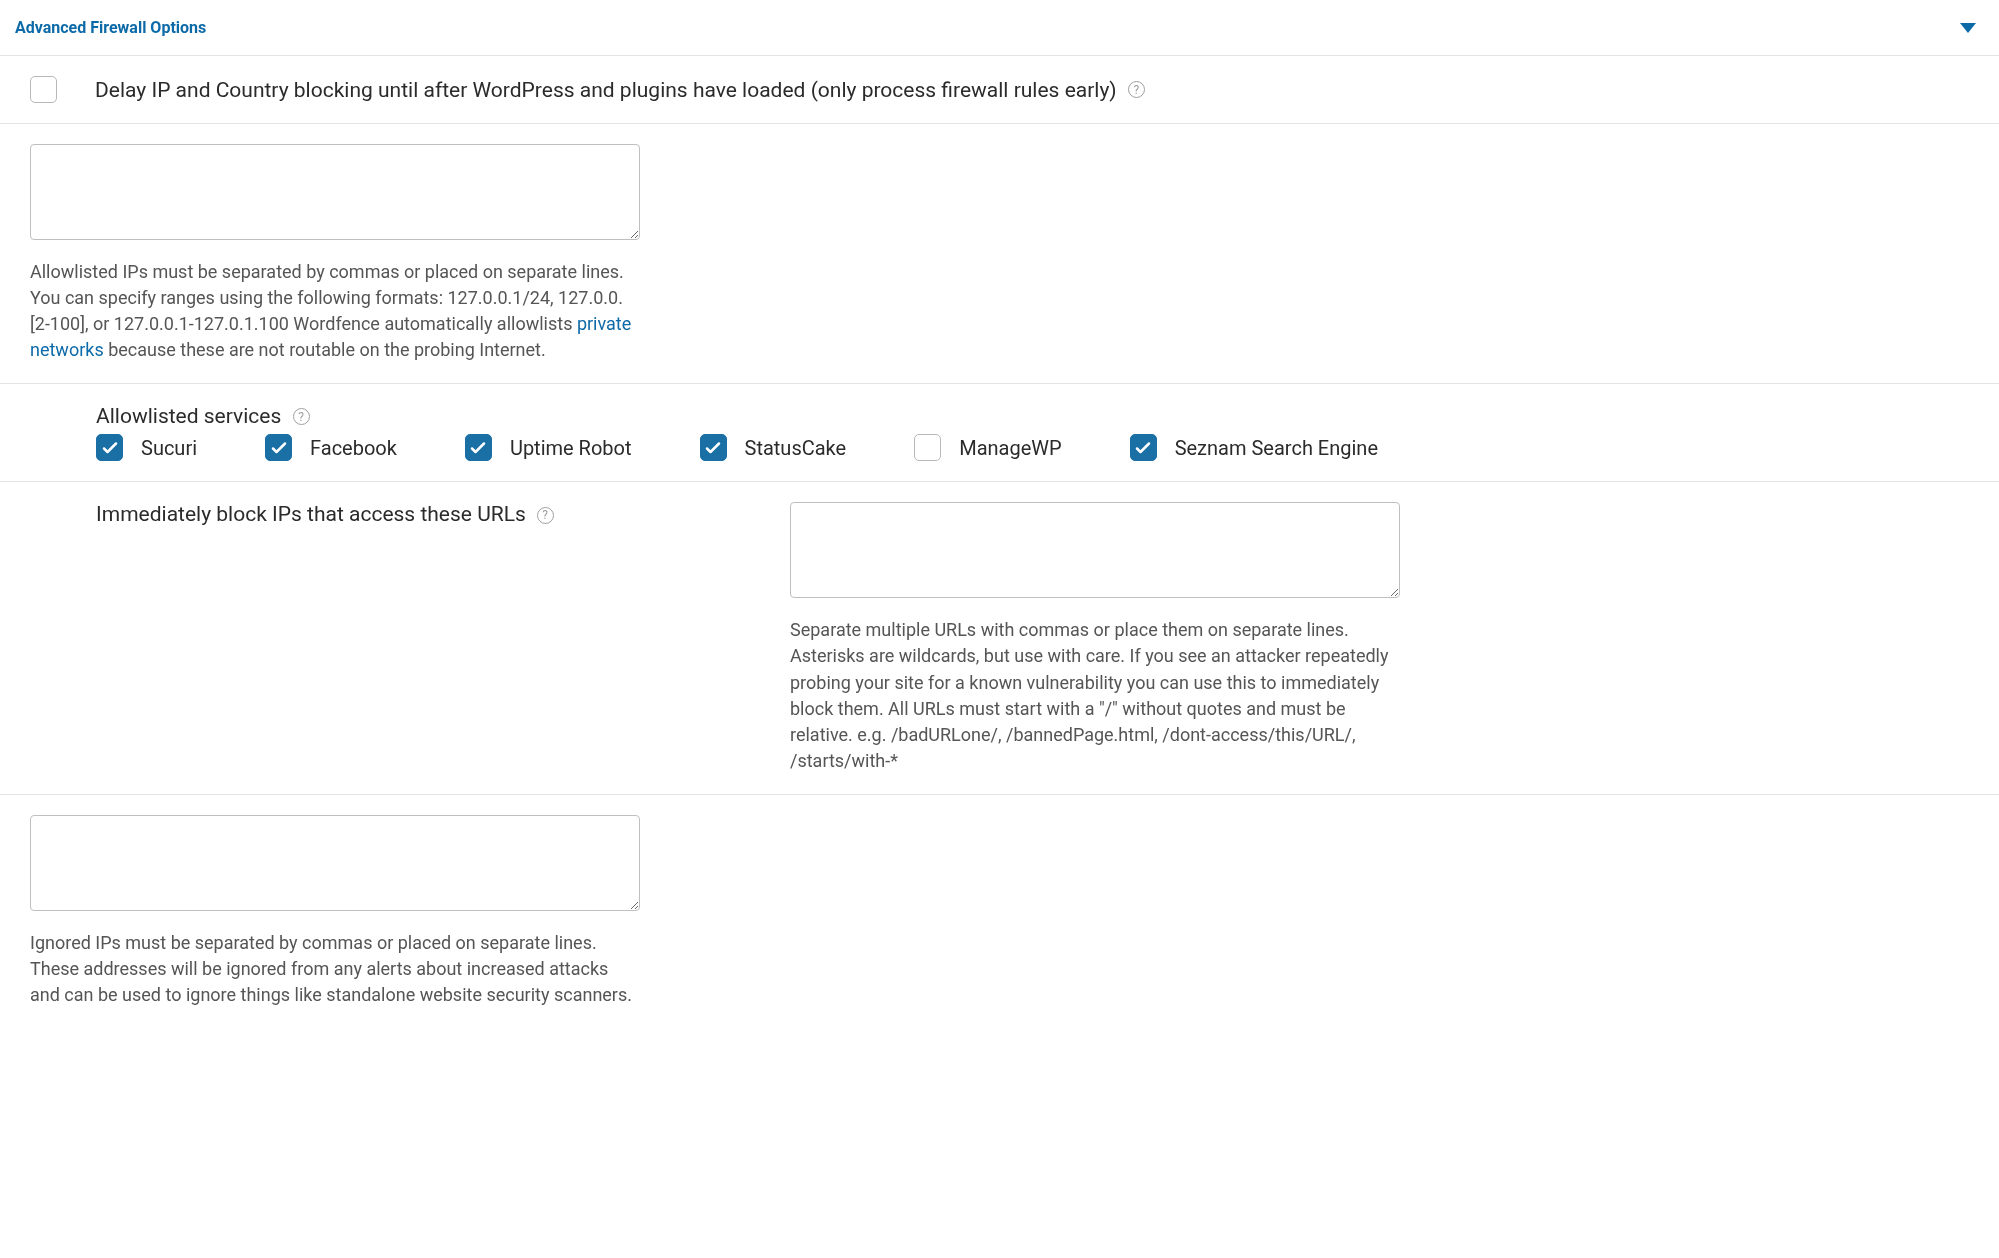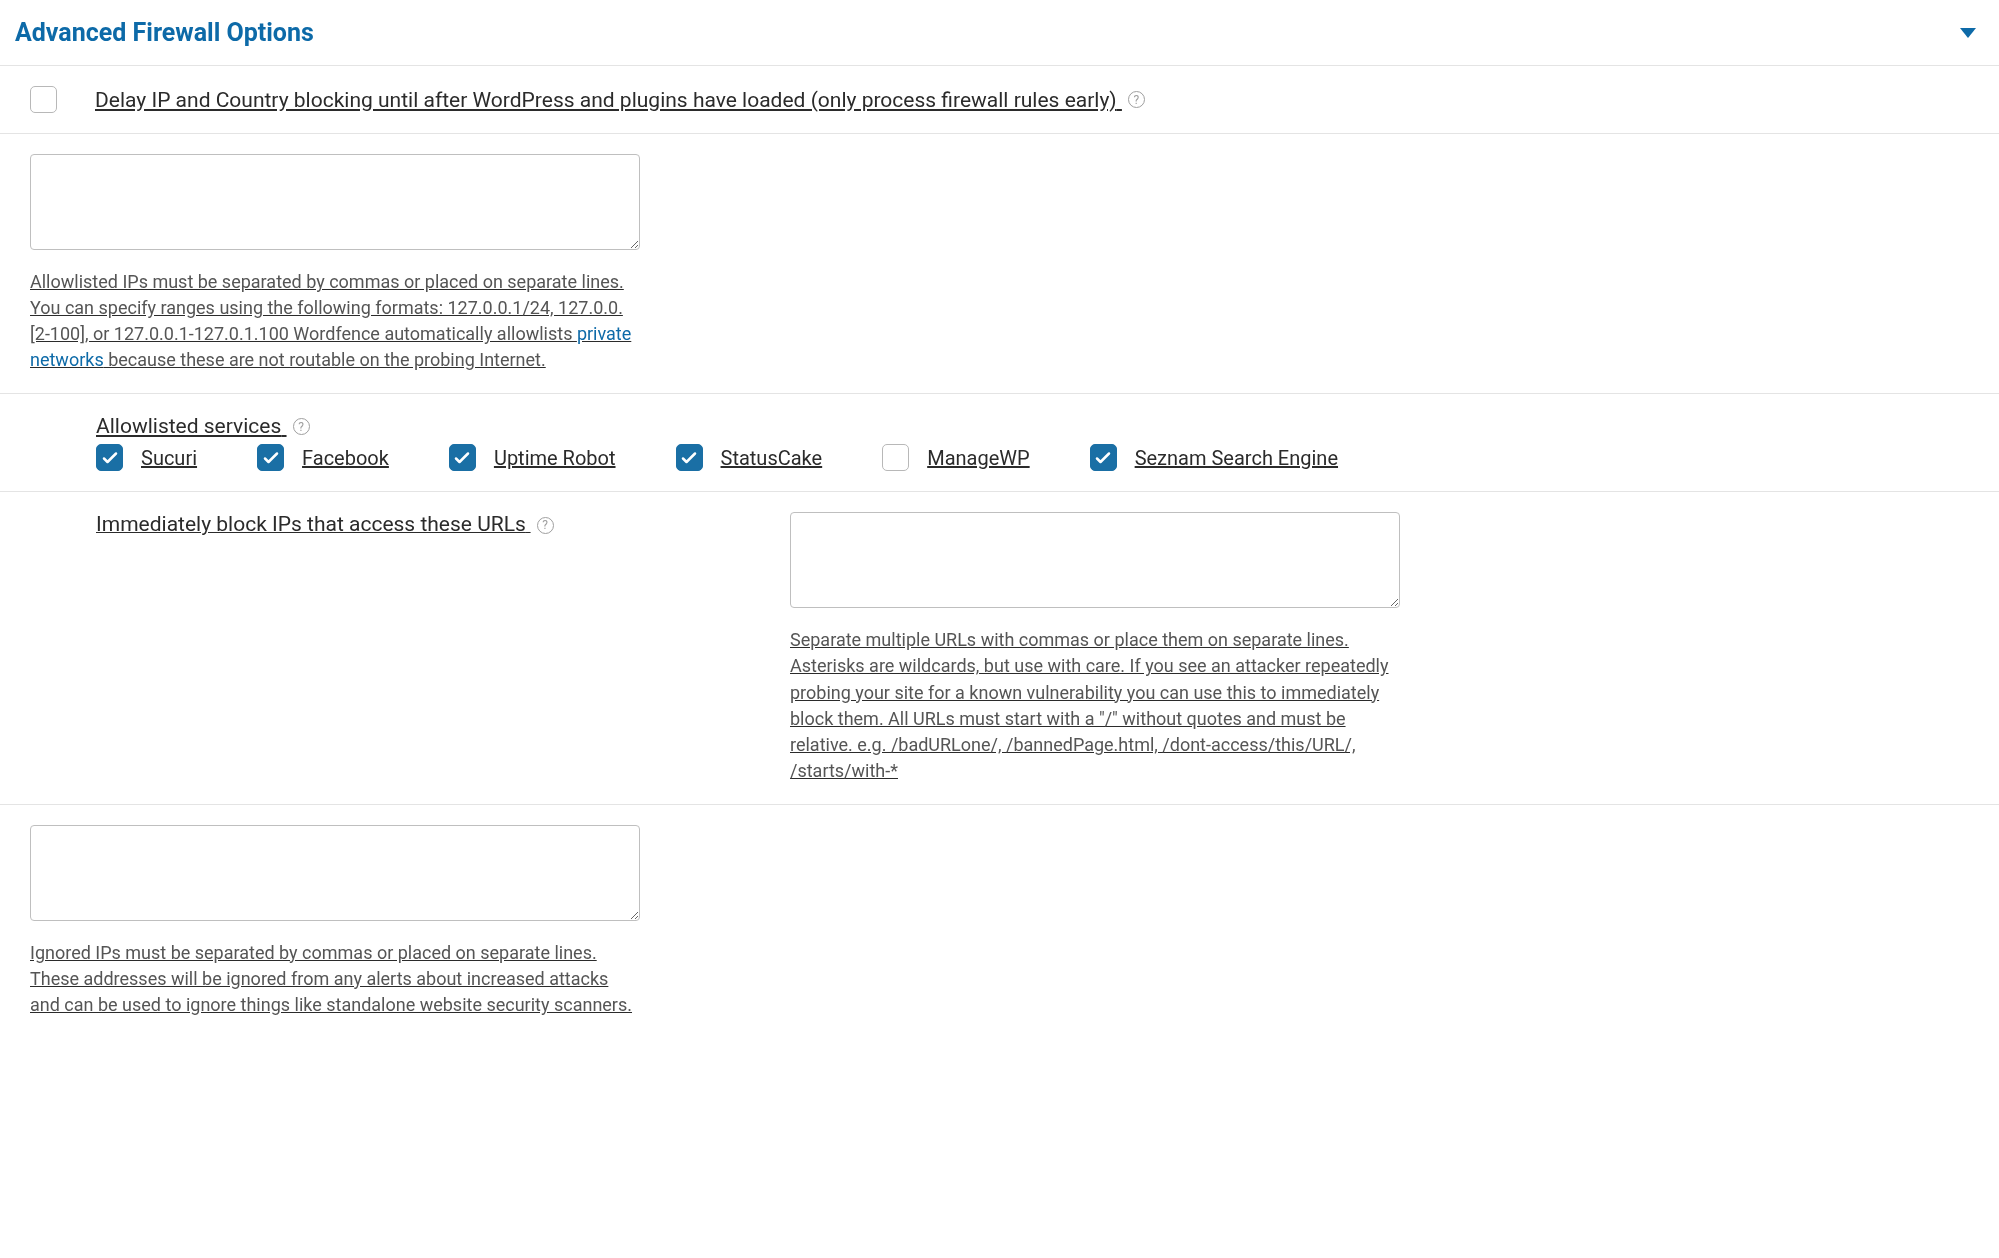--- a/index.html
+++ b/index.html
@@ -13,34 +13,33 @@
     .header {
       display: flex;
       justify-content: space-between;
       align-items: center;
       padding: 18px 15px 18px 15px;
       border-bottom: 1px solid #e4e4e4;
     }
     .header-title {
       color: #0d6aa8;
       font-weight: 700;
-      font-size: 25px;
+      font-size: 16px;
     }
     .caret-down {
       width: 0;
       height: 0;
       border-left: 8px solid transparent;
       border-right: 8px solid transparent;
       border-top: 10px solid #0d6aa8;
       margin-right: 8px;
     }
     .section {
       border-bottom: 1px solid #e4e4e4;
       padding: 20px 15px 20px 30px;
-      text-decoration: underline;
     }
     .row-top {
       display: flex;
       align-items: center;
     }
     .checkbox {
       width: 27px;
       height: 27px;
       border: 1.5px solid #b8b8b8;
       border-radius: 5px;
@@ -125,21 +124,21 @@
       padding-left: 96px;
     }
     .services-title {
       font-size: 21px;
       color: #2b2b2b;
       margin-bottom: 6px;
     }
     .services-row {
       display: flex;
       align-items: center;
-      gap: 0;
+      gap: 8px;
     }
     .service-item {
       display: inline-flex;
       align-items: center;
       margin-right: 60px;
     }
     .service-item .service-label {
       margin-left: 18px;
       font-size: 20px;
     }

